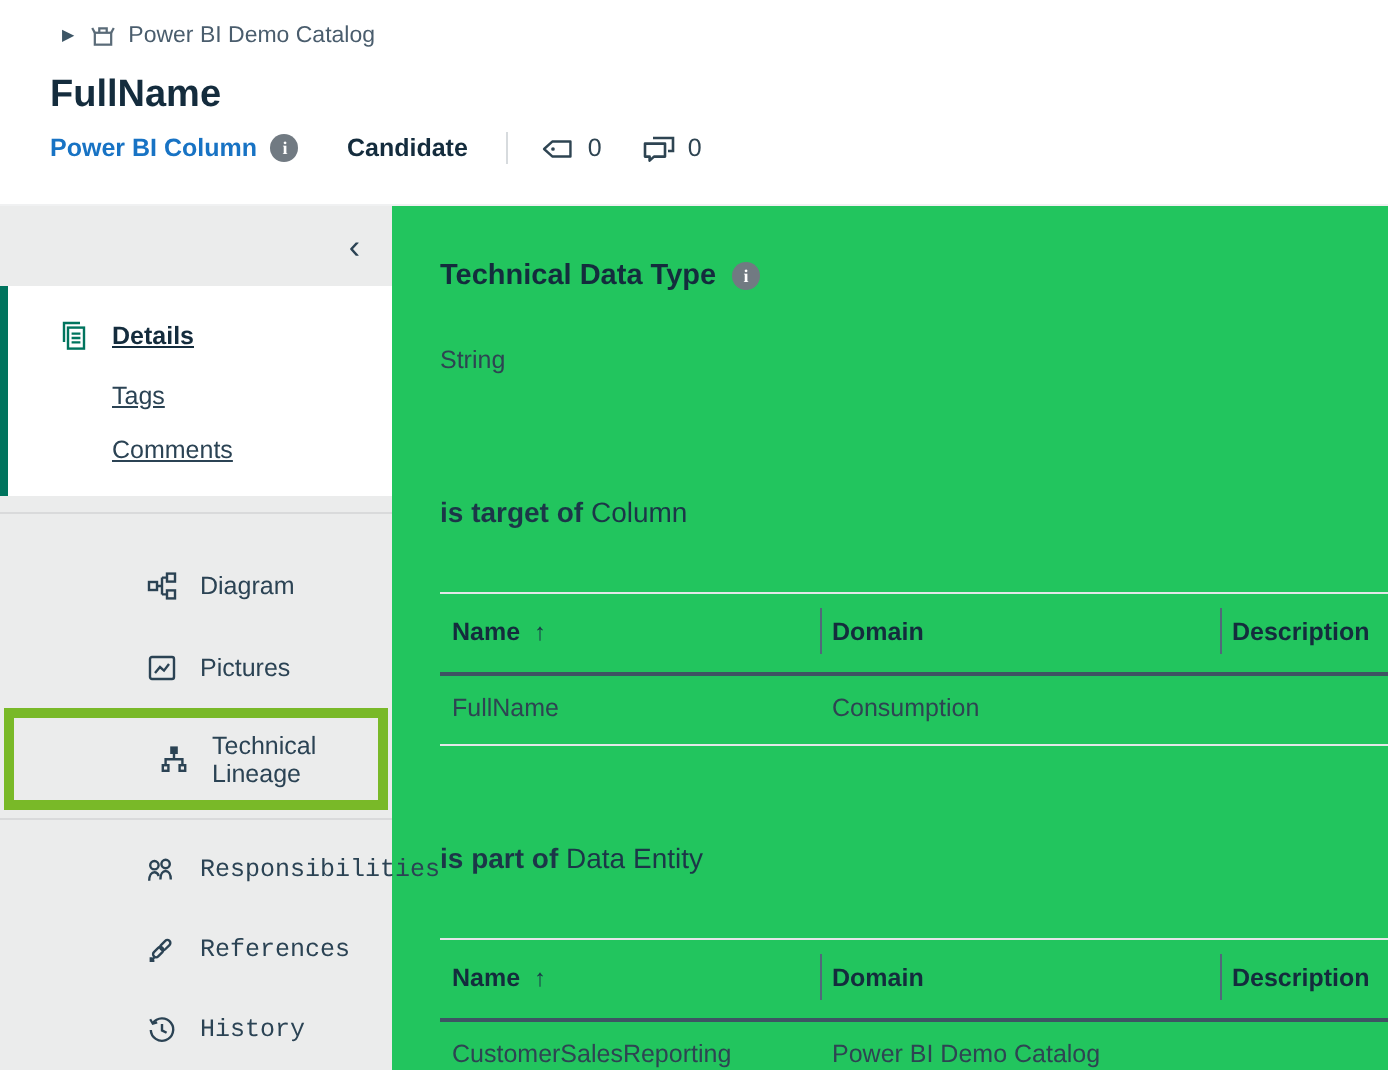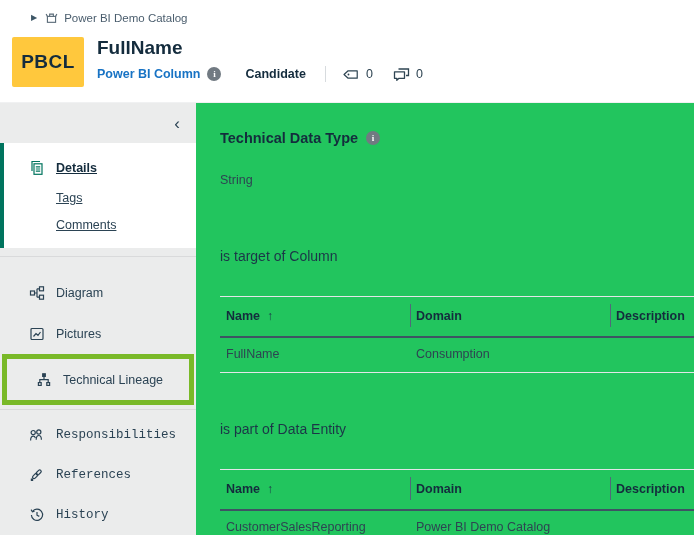--- a/index.html
+++ b/index.html
@@ -43,32 +43,32 @@
   .s-group { position:relative; }
   .s-group.active { background:#fff; border-left:4px solid #00745e; padding:9px 0 10px; }
   .s-item { display:flex; align-items:center; cursor:pointer; font-size:12.5px; color:#2b4354; }
   .s-group.active .s-item { padding-left:24px;text-decoration:underline; }
   .s-item .s-icon { width:17px; display:flex; justify-content:center; margin-right:11px; }
   .s-item .s-icon svg { display:block; }
   .item-details { height:32px; font-weight:bold; color:#142c3d; }
   .item-sub { height:27px; padding-left:52px !important; }
   .s-div { height:1px; background:#d9dadb; margin-top:8px; }
   .s-group.mid { padding-top:15px; }
-  .s-group.mid .s-item, .s-group.bottom .s-item { height:41px; padding-left:28px; }
+  .s-group.mid .s-item, .s-group.bottom .s-item { height:41px; padding-left:28px;margin-left:44px; }
   .highlight-box { margin-left:2px; width:calc(100% - 4px); border:5px solid #79b928; }
   .highlight-box .s-item { height:41px; padding-left:23px; }
   .s-group.bottom { padding-top:5px;font-family:Liberation Mono, monospace; }
   .s-group.bottom .s-item { height:40px; }
 
   
   .attr-heading { display:flex; align-items:center; font-size:14.5px; font-weight:bold; color:#142c3d; }
   .attr-heading .info-dot { margin-left:8px; }
   .attr-value { margin-top:27px; font-size:12.5px; color:#2e4452; }
   .section-title { font-size:14px; color:#1c3648; }
-  .section-title .rel { font-weight:normal; }
+  .section-title .rel { font-weight:bold; }
   .section-title.first { margin-top:61px; }
   .section-title.second { margin-top:48px; }
   table.rel-table { width:100%; border-collapse:collapse; margin-top:32px; border-top:1px solid #e3e6e8; table-layout:fixed; }
   .rel-table th { text-align:left; font-size:12.5px; font-weight:bold; color:#142c3d;
                   padding:12px 8px 13px 6px; border-bottom:2px solid #3e5463; position:relative; cursor:pointer; }
   .rel-table th + th::before { content:""; position:absolute; left:0; top:7px; bottom:9px; width:1px; background:#51687a; }
   .rel-table th:nth-child(1) { width:190px; }
   .rel-table th:nth-child(2) { width:200px; }
   .rel-table td { font-size:12.5px; color:#2e4452; padding:9px 8px 11px 6px; border-bottom:1px solid #e3e6e8; }
   .sort-arrow { font-weight:normal; margin-left:7px; font-size:12px; color:#1c3648; }
@@ -86,21 +86,20 @@
         <svg width="13" height="13" viewBox="0 0 14 14" fill="none" stroke="#5a6b78" stroke-width="1.2">
           <rect x="2.6" y="5.8" width="8.8" height="6.4"></rect>
             <path d="M2.6 5.8 L1.2 3.2 M11.4 5.8 L12.8 3.2 M5 5.8 V3.4 H9 V5.8"></path>
         </svg>
       </span>
       <span>Power BI Demo Catalog</span>
     </span>
   </div>
 
   <div class="header">
-    <div class="badge">PBCL</div>
     <div class="title-block">
       <div class="asset-title">FullName</div>
       <div class="meta-row">
         <span class="asset-type">Power BI Column</span>
         <span class="info-dot">i</span>
         <span class="status">Candidate</span>
         <span class="meta-div"></span>
         <span class="count-item">
           <span>
             <svg width="18" height="13" viewBox="0 0 19 14" fill="none" stroke="#2e4452" stroke-width="1.3">

